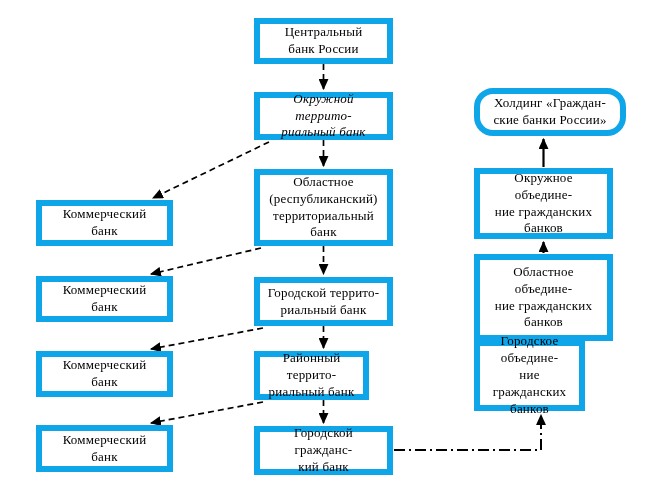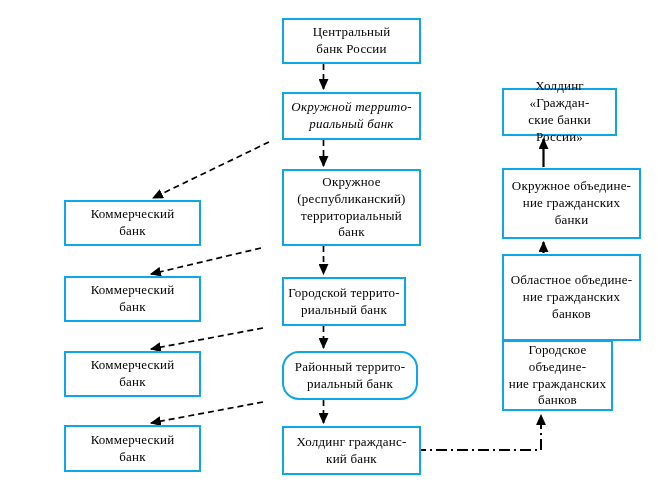--- a/index.html
+++ b/index.html
@@ -19,47 +19,46 @@
   svg.edges {
     position: absolute;
     left: 0;
     top: 0;
     width: 658px;
     height: 492px;
   }
   .node {
     position: absolute;
     box-sizing: border-box;
-    border: 2px solid #0ea5e9;
+    border: 6px solid #0ea5e9;
     background: #ffffff;
     display: flex;
     align-items: center;
     justify-content: center;
     text-align: center;
     font-size: 13px;
     line-height: 1.3;
     letter-spacing: 0.2px;
     white-space: pre-line;
     padding: 2px 4px;
-    margin-left: 28px;
   }
   
   #m1 { left: 254px; top: 18px;  width: 139px; height: 46px; }
   #m2 { left: 254px; top: 92px;  width: 139px; height: 48px; font-style: italic; }
   #m3 { left: 254px; top: 169px; width: 139px; height: 77px; }
-  #m4 { left: 254px; top: 277px; width: 124px; height: 49px; }
-  #m5 { left: 254px; top: 351px; width: 136px; height: 49px; border-radius: 17px; }
+  #m4 { left: 254px; top: 277px; width: 139px; height: 49px; }
+  #m5 { left: 254px; top: 351px; width: 115px; height: 49px; }
   #m6 { left: 254px; top: 426px; width: 139px; height: 49px; }
   
   #l1 { left: 36px; top: 200px; width: 137px; height: 46px; }
   #l2 { left: 36px; top: 276px; width: 137px; height: 46px; }
   #l3 { left: 36px; top: 351px; width: 137px; height: 46px; }
   #l4 { left: 36px; top: 425px; width: 137px; height: 47px; }
   
-  #r1 { left: 474px; top: 88px;  width: 115px; height: 48px; }
+  #r1 { left: 474px; top: 88px;  width: 152px; height: 48px; border-radius: 19px; }
   #r2 { left: 474px; top: 168px; width: 139px; height: 71px; }
   #r3 { left: 474px; top: 254px; width: 139px; height: 87px; }
   #r4 { left: 474px; top: 340px; width: 111px; height: 71px; }
 </style>
 </head>
 <body>
 
 <div class="canvas">
 
   <svg class="edges" viewBox="0 0 658 492" xmlns="http://www.w3.org/2000/svg">
@@ -84,45 +83,45 @@
 
     <line x1="543.5" y1="339" x2="543.5" y2="328" stroke="#000" stroke-width="2.2" stroke-dasharray="6 3 2 3" marker-end="url(#ah)"></line>
     <line x1="543.5" y1="253" x2="543.5" y2="242" stroke="#000" stroke-width="2.2" marker-end="url(#ah)"></line>
     <line x1="543.5" y1="167" x2="543.5" y2="139" stroke="#000" stroke-width="2.2" marker-end="url(#ah)"></line>
   </svg>
 
   <div class="node" id="m1">Центральный
 банк России</div>
   <div class="node" id="m2">Окружной террито-
 риальный банк</div>
-  <div class="node" id="m3">Окружное
+  <div class="node" id="m3">Областное
 (республиканский)
 территориальный
 банк</div>
   <div class="node" id="m4">Городской террито-
 риальный банк</div>
   <div class="node" id="m5">Районный террито-
 риальный банк</div>
-  <div class="node" id="m6">Холдинг гражданс-
+  <div class="node" id="m6">Городской гражданс-
 кий банк</div>
 
   <div class="node" id="l1">Коммерческий
 банк</div>
   <div class="node" id="l2">Коммерческий
 банк</div>
   <div class="node" id="l3">Коммерческий
 банк</div>
   <div class="node" id="l4">Коммерческий
 банк</div>
 
   <div class="node" id="r1">Холдинг «Граждан-
 ские банки России»</div>
   <div class="node" id="r2">Окружное объедине-
 ние гражданских
-банки</div>
+банков</div>
   <div class="node" id="r3">Областное объедине-
 ние гражданских
 банков</div>
   <div class="node" id="r4">Городское объедине-
 ние гражданских
 банков</div>
 
 </div>
 
 </body></html>

